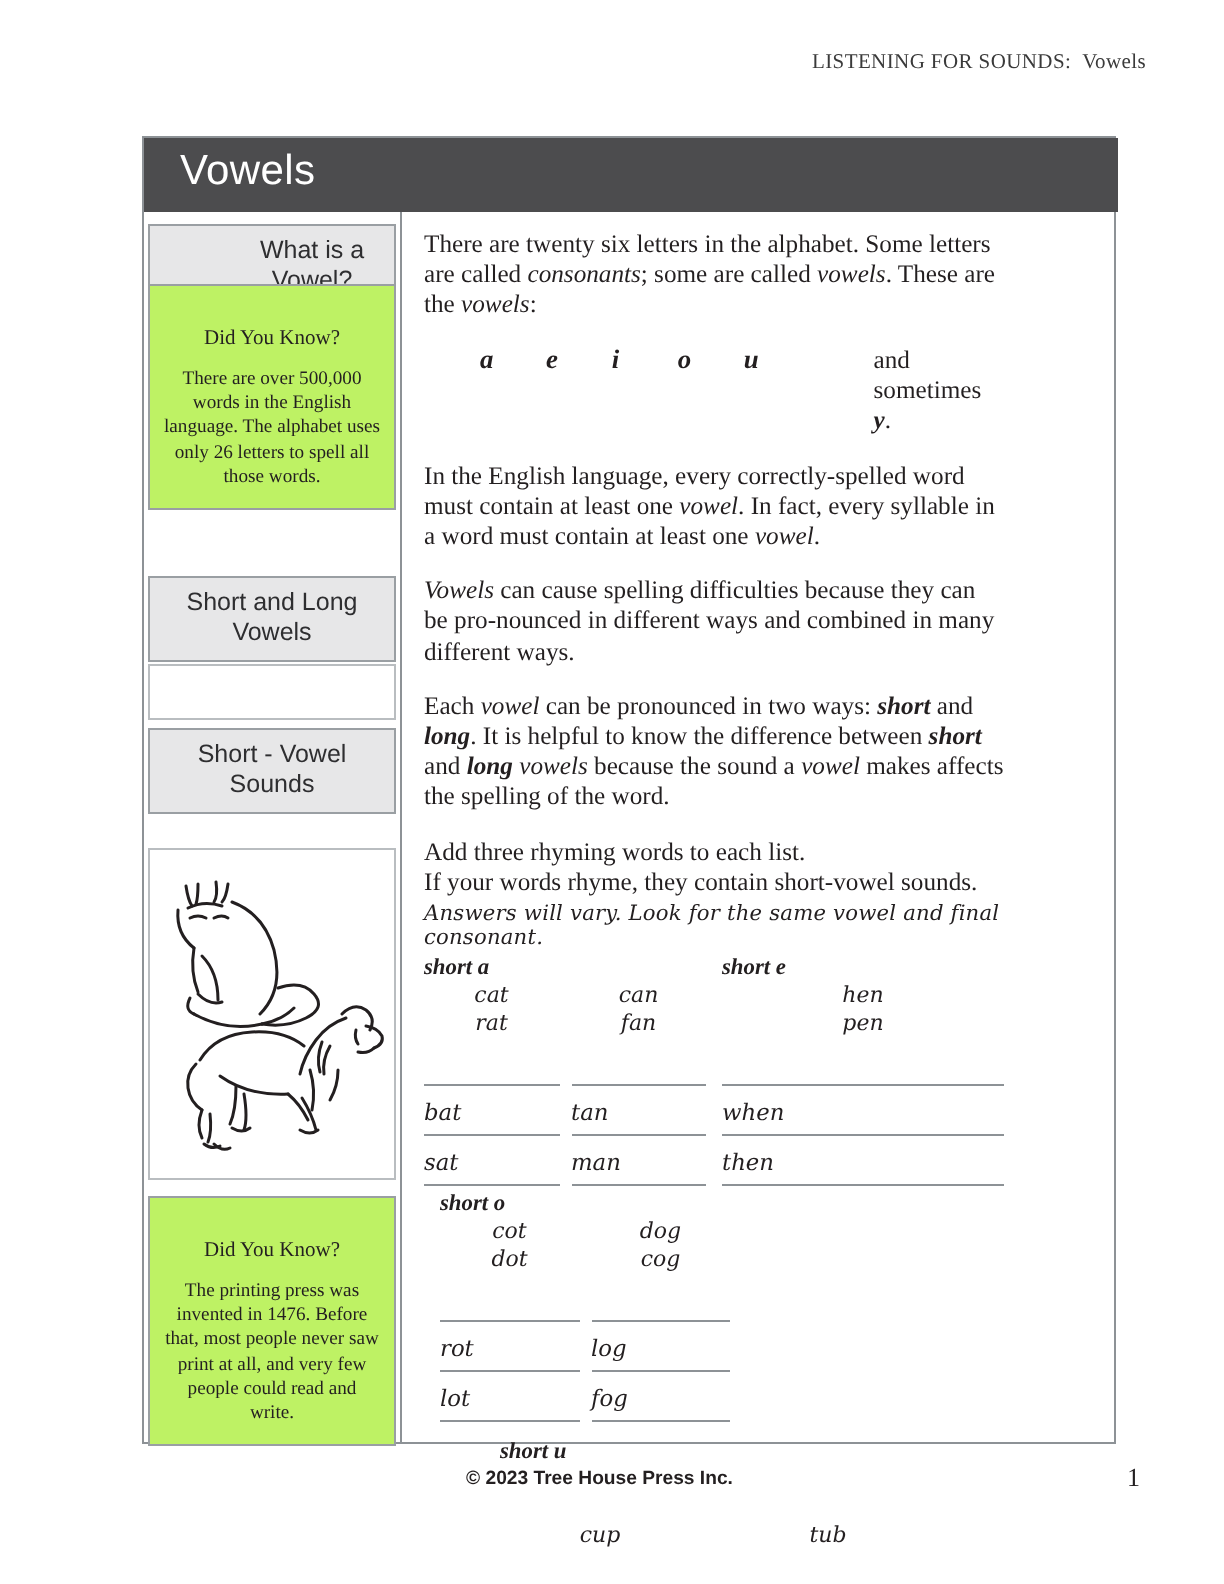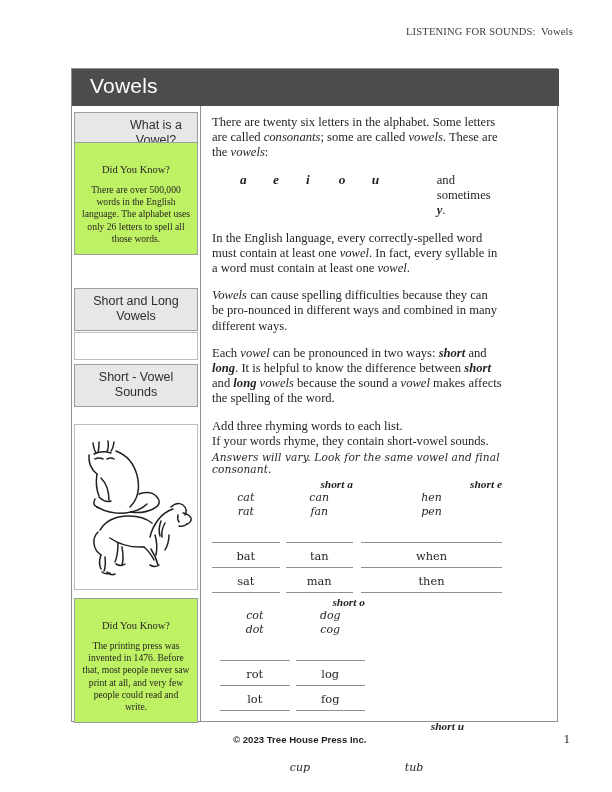--- a/index.html
+++ b/index.html
@@ -165,43 +165,44 @@
   }
 
   
   .list-block {
     display: flex;
     margin-bottom: 3px;
   }
   .half { width: 50%; }
   .half.right { padding-left: 8px; }
   .sect-head {
-    text-align: right;
+    text-align: left;
     font-weight: bold;
     font-style: italic;
     font-size: 11.4px;
     margin-bottom: 1px;
   }
   .cols {
     display: flex;
     gap: 6px;
   }
   .col { flex: 1 1 0; }
   .given {
     font-family: "DejaVu Serif", serif;
     font-style: italic;
     font-size: 11px;
     text-align: center;
     line-height: 13.5px;
     color: #231f20;
   }
   .blank {
     font-family: "DejaVu Serif", serif;
+    font-style: italic;
     font-size: 11.4px;
-    text-align: center;
+    text-align: left;
     color: #231f20;
     border-bottom: 1px solid #8d9296;
     height: 20px;
     line-height: 18px;
     margin-top: 4px;
   }
 
   
   #short-u-block {
     width: 214px;

